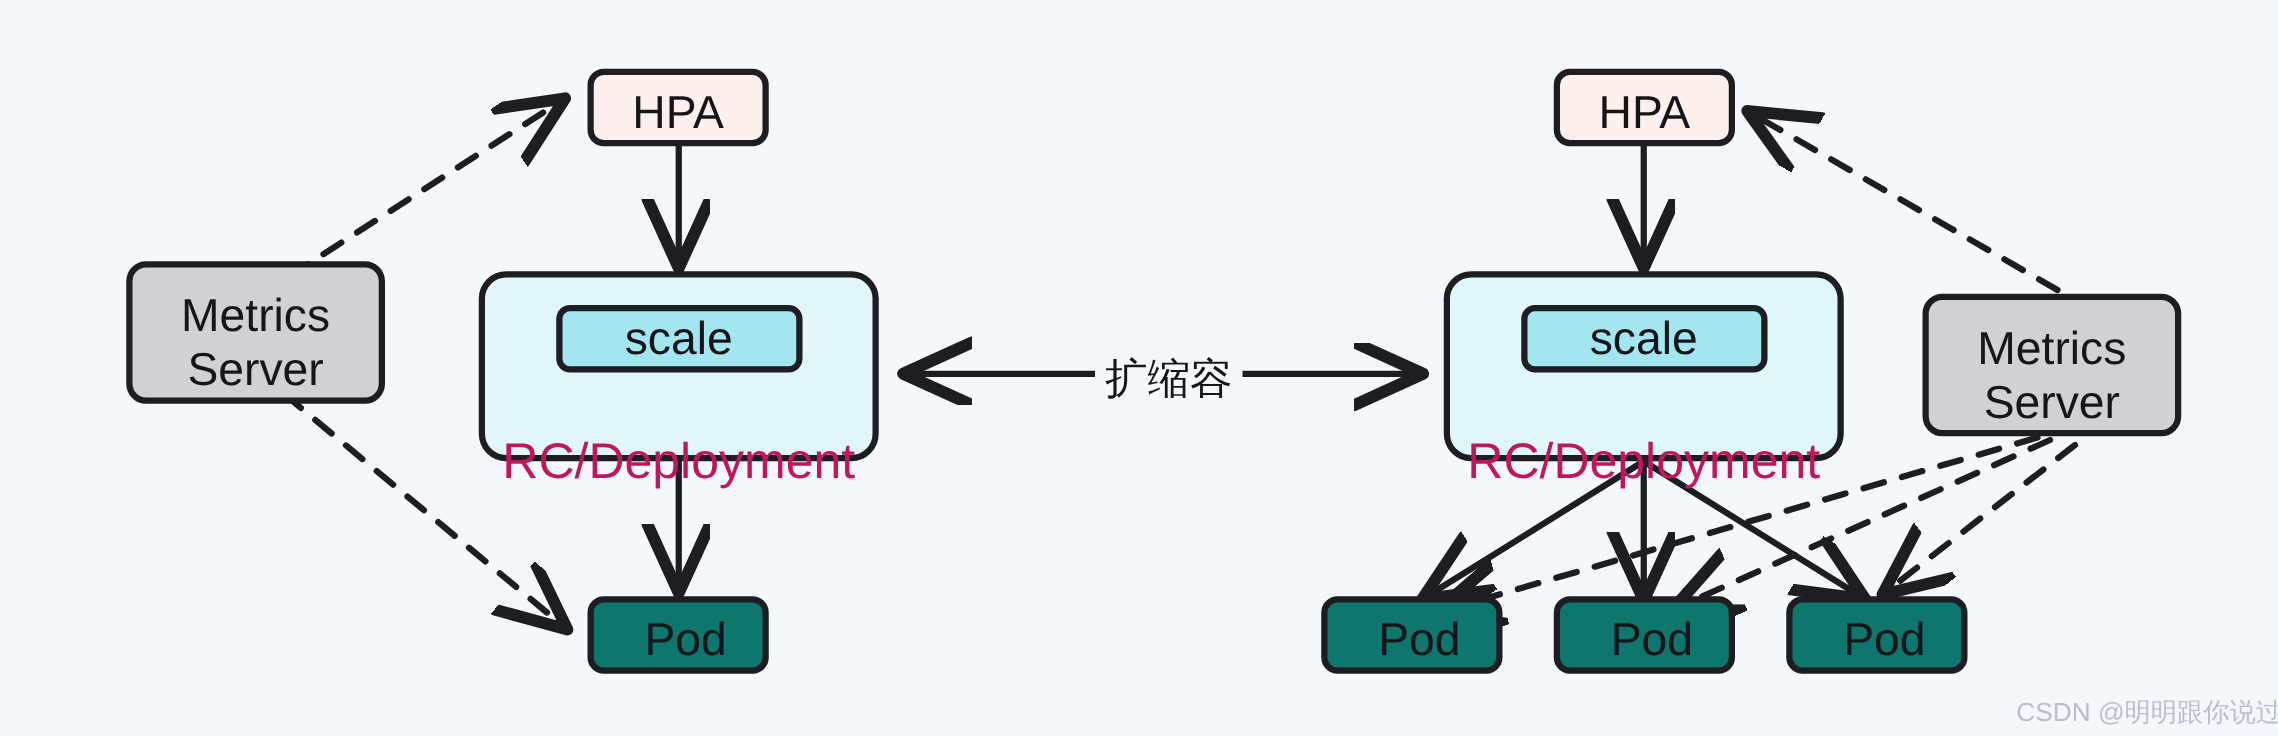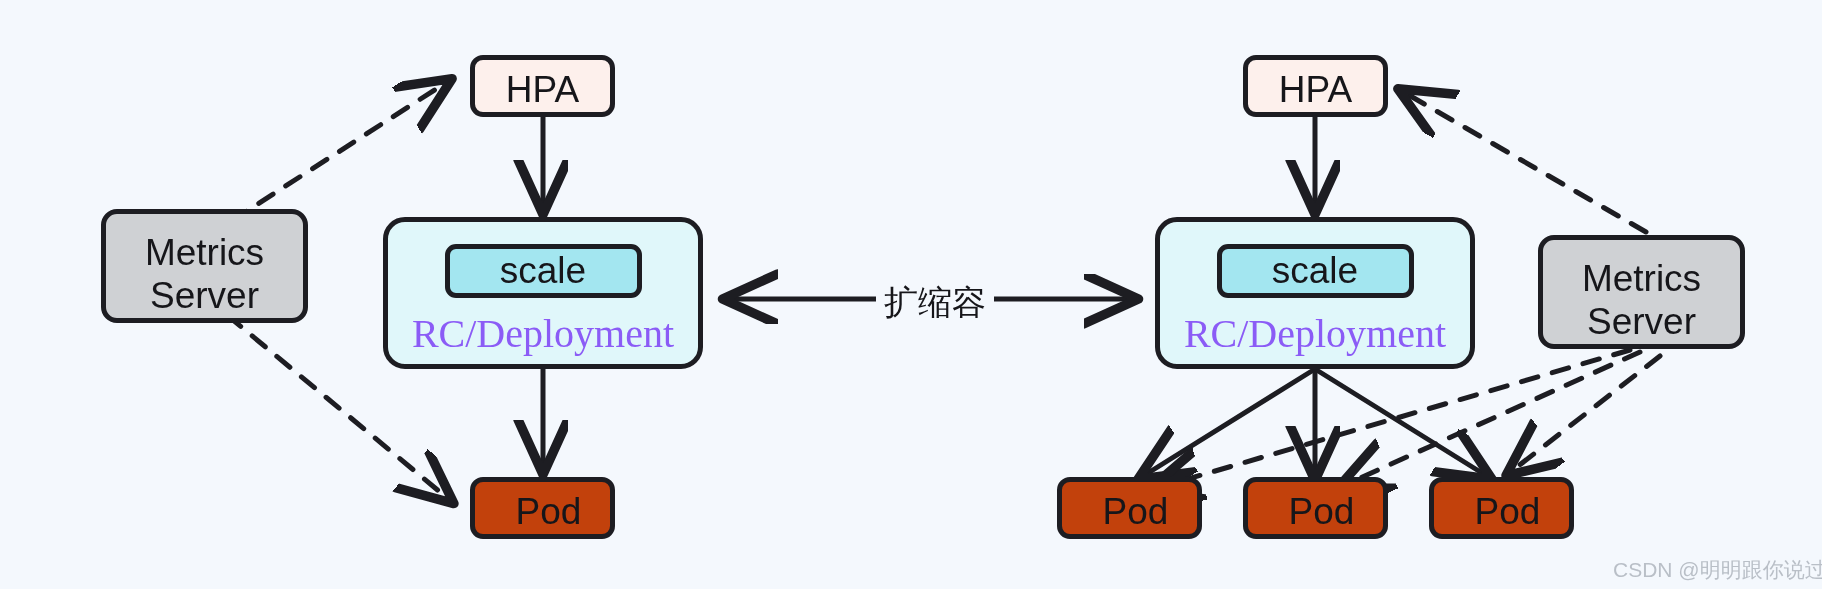--- a/index.html
+++ b/index.html
@@ -42,36 +42,36 @@
     background: #fdf0ec;
     font-size: 37px;
     border-radius: 13px;
   }
   .node-metrics {
     background: #cfd1d4;
     font-size: 37px;
     border-radius: 16px;
   }
   .node-pod {
-    background: #c2410c;
+    background: #0f766e;
     font-size: 37px;
     border-radius: 13px;
     padding-left: 12px;
   }
   .node-rc {
     background: #e0f7fa;
     border-radius: 22px;
     justify-content: flex-start;
     padding-top: 22px;
+    gap: 48px;
   }
   .rc-caption {
     font-size: 40px;
-    margin-top: 12px;
-    color: #8b5cf6;
-    font-family: Liberation Serif, serif;
+    margin-top: 0;
+    color: #be185d;
   }
   .scale-box {
     box-sizing: border-box;
     background: #a3e6f0;
     border: 5px solid #1d1d22;
     border-radius: 11px;
     font-size: 37px;
     display: flex;
     align-items: center;
     justify-content: center;

